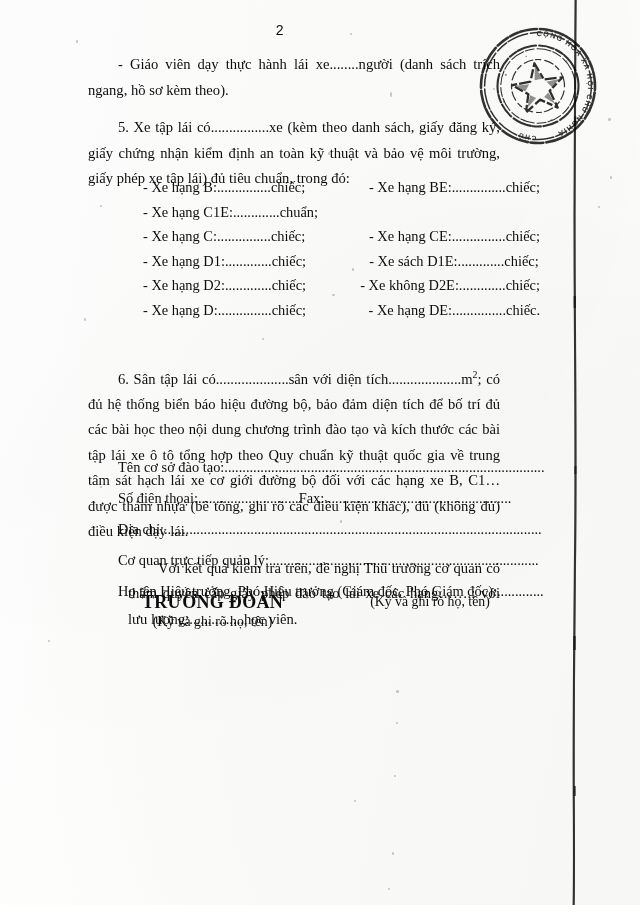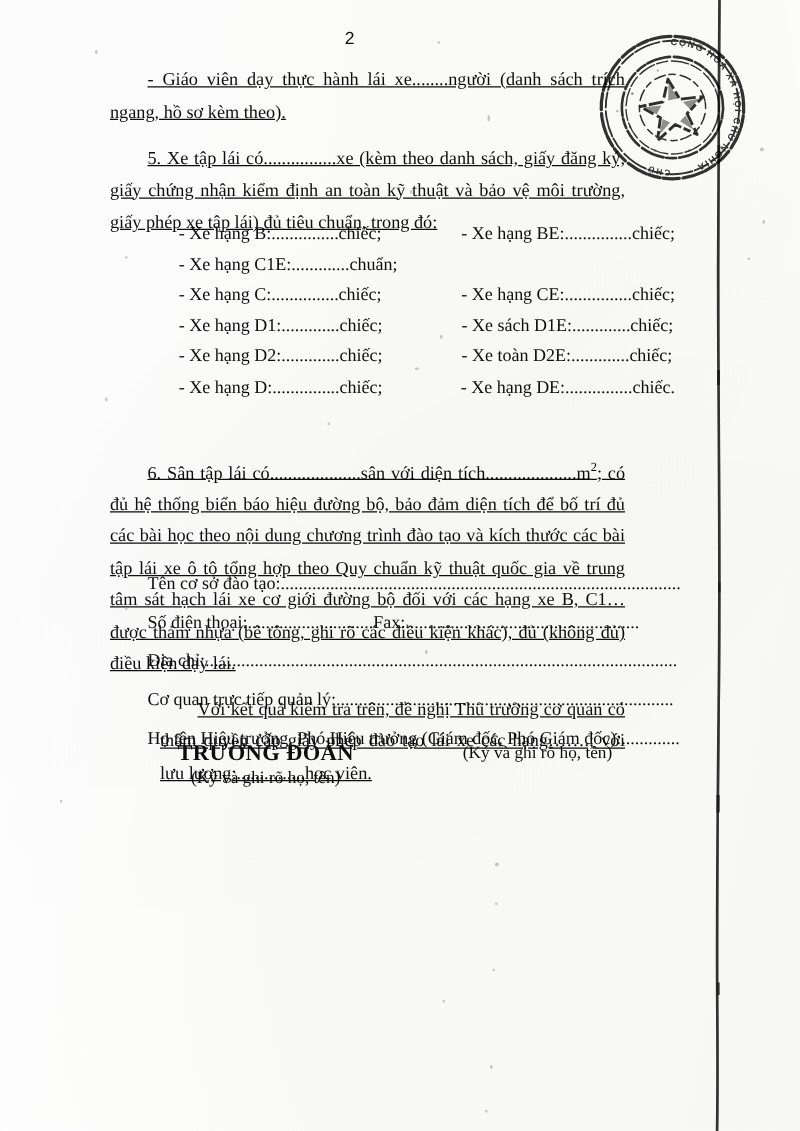--- a/index.html
+++ b/index.html
@@ -52,21 +52,21 @@
     top: 52px;
     width: 412px;
     font-size: 14.6px;
     line-height: 25.5px;
     text-align: justify;
   }
   p.para {
     margin: 0 0 7px 0;
     text-indent: 0;
   }
-  p.para.indent { text-indent: 30px; text-decoration: underline; }
+  p.para.indent { text-indent: 30px; }
 
   sup.sq { font-size: 0.68em; vertical-align: super; }
 
   
   #vehicle-classes {
     position: absolute;
     left: 120px;
     top: 175px;
     width: 420px;
     font-size: 14.4px;
@@ -197,21 +197,21 @@
     <div class="vc-row">
       <span class="vc-cell left">- Xe hạng C:...............chiếc;</span>
       <span class="vc-cell right">- Xe hạng CE:...............chiếc;</span>
     </div>
     <div class="vc-row">
       <span class="vc-cell left">- Xe hạng D1:.............chiếc;</span>
       <span class="vc-cell right">- Xe sách D1E:.............chiếc;</span>
     </div>
     <div class="vc-row">
       <span class="vc-cell left">- Xe hạng D2:.............chiếc;</span>
-      <span class="vc-cell right">- Xe toàn D2E:.............chiếc;</span>
+      <span class="vc-cell right">- Xe không D2E:.............chiếc;</span>
     </div>
     <div class="vc-row">
       <span class="vc-cell left">- Xe hạng D:...............chiếc;</span>
       <span class="vc-cell right">- Xe hạng DE:...............chiếc.</span>
     </div>
   </div>
 
   <div id="form-fields" class="layer">
     <div class="ff-row">Tên cơ sở đào tạo:.........................................................................................</div>
     <div class="ff-row">Số điện thoại:............................Fax:....................................................</div>

